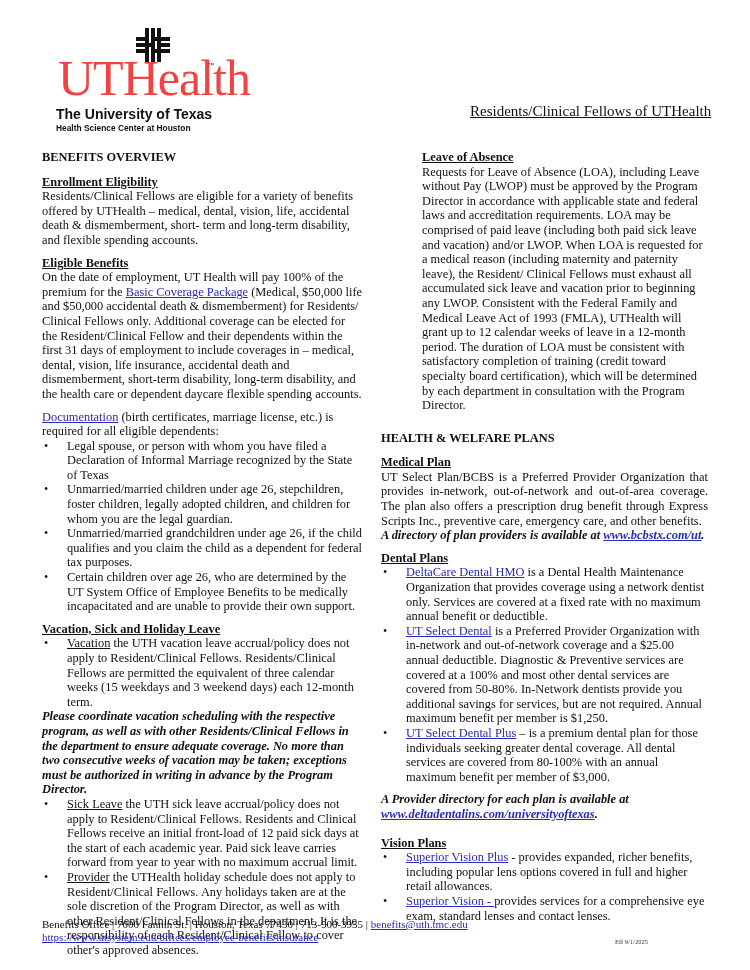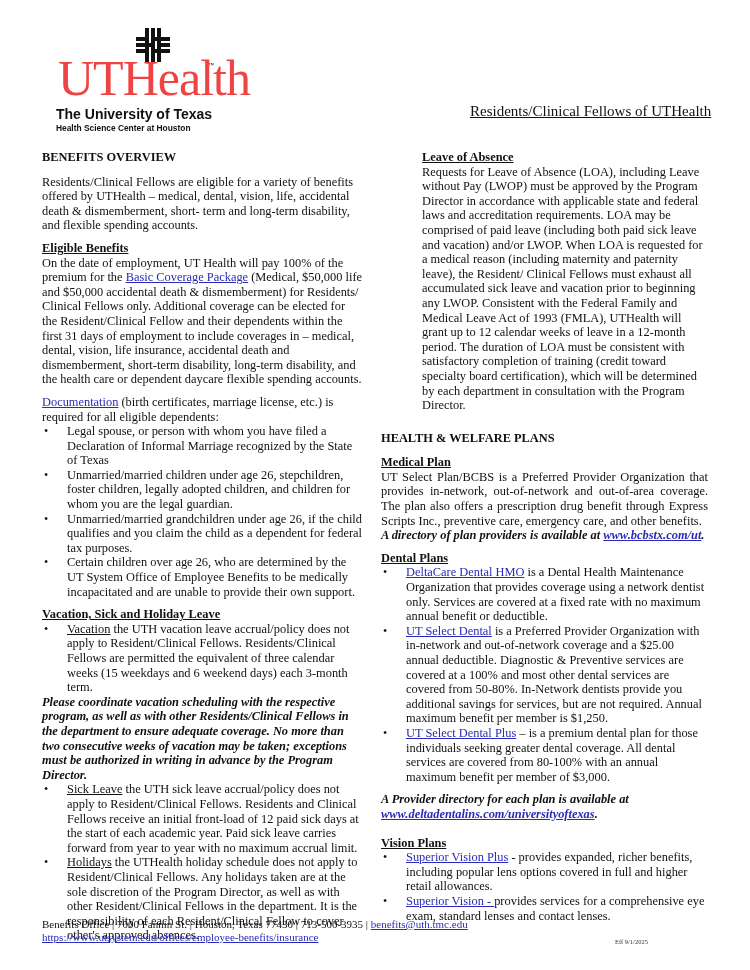--- a/index.html
+++ b/index.html
@@ -59,20 +59,21 @@
   <div class="logo-line1">The University of Texas</div>
   <div class="logo-line2">Health Science Center at Houston</div>
 </div>
 
 <div class="doc-title">Residents/Clinical Fellows of UTHealth</div>
 
 <div class="col col-left">
   <div class="section-title">BENEFITS OVERVIEW</div>
 
   <div class="block">
+    <div class="sub-title">Enrollment Eligibility</div>
     <p>Residents/Clinical Fellows are eligible for a variety of benefits offered by UTHealth – medical, dental, vision, life, accidental death &amp; dismemberment, short- term and long-term disability, and flexible spending accounts.</p>
   </div>
 
   <div class="block">
     <div class="sub-title">Eligible Benefits</div>
     <p><span>On the date of employment, UT Health will pay 100% of the premium for the </span><a class="link">Basic Coverage Package</a><span> (Medical, $50,000 life and $50,000 accidental death &amp; dismemberment) for Residents/ Clinical Fellows only.  Additional coverage can be elected for the Resident/Clinical Fellow and their dependents within the first 31 days of employment to include coverages in – medical, dental, vision, life insurance, accidental death and dismemberment, short-term disability, long-term disability, and the health care or dependent daycare flexible spending accounts.</span></p>
   </div>
 
   <div class="block">
     <p><a class="link">Documentation</a><span> (birth certificates, marriage license, etc.) is required for all eligible dependents:</span></p>
@@ -80,26 +81,26 @@
       <li>Legal spouse, or person with whom you have filed a Declaration of Informal Marriage recognized by the State of Texas</li>
       <li>Unmarried/married children under age 26, stepchildren, foster children, legally adopted children, and children for whom you are the legal guardian.</li>
       <li class="justify">Unmarried/married grandchildren under age 26, if the child qualifies and you claim the child as a dependent for federal tax purposes.</li>
       <li>Certain children over age 26, who are determined by the UT System Office of Employee Benefits to be medically incapacitated and are unable to provide their own support.</li>
     </ul>
   </div>
 
   <div class="block">
     <div class="sub-title">Vacation, Sick and Holiday Leave</div>
     <ul class="bul">
-      <li><span class="u">Vacation</span><span> the UTH vacation leave accrual/policy does not apply to Resident/Clinical Fellows.  Residents/Clinical Fellows are permitted the equivalent of three calendar weeks (15 weekdays and 6 weekend days) each 3-month term.</span></li>
+      <li><span class="u">Vacation</span><span> the UTH vacation leave accrual/policy does not apply to Resident/Clinical Fellows.  Residents/Clinical Fellows are permitted the equivalent of three calendar weeks (15 weekdays and 3 weekend days) each 12-month term.</span></li>
     </ul>
     <p class="italic">Please coordinate vacation scheduling with the respective program, as well as with other Residents/Clinical Fellows in the department to ensure adequate coverage.  No more than two consecutive weeks of vacation may be taken; exceptions must be authorized in writing in advance by the Program Director.</p>
     <ul class="bul">
       <li><span class="u">Sick Leave</span><span> the UTH sick leave accrual/policy does not apply to Resident/Clinical Fellows. Residents and Clinical Fellows receive an initial front-load of 12 paid sick days at the start of each academic year. Paid sick leave carries forward from year to year with no maximum accrual limit.</span></li>
-      <li><span class="u">Holidays</span><span> the UTHealth holiday schedule does not apply to Resident/Clinical Fellows.  Any holidays taken are at the sole discretion of the Program Director, as well as with other Resident/Clinical Fellows in the department.  It is the responsibility of each Resident/Clinical Fellow to cover other's approved absences.</span></li>
+      <li><span class="u">Provider</span><span> the UTHealth holiday schedule does not apply to Resident/Clinical Fellows.  Any holidays taken are at the sole discretion of the Program Director, as well as with other Resident/Clinical Fellows in the department.  It is the responsibility of each Resident/Clinical Fellow to cover other's approved absences.</span></li>
     </ul>
   </div>
 </div>
 
 <div class="col col-right">
   <div class="block" style="margin-bottom:18px;margin-left:41px;">
     <div class="sub-title">Leave of Absence</div>
     <p>Requests for Leave of Absence (LOA), including Leave without Pay (LWOP) must be approved by the Program Director in accordance with applicable state and federal laws and accreditation requirements.  LOA may be comprised of paid leave (including both paid sick leave and vacation) and/or LWOP. When LOA is requested for a medical reason (including maternity and paternity leave), the Resident/ Clinical Fellows must exhaust all accumulated sick leave and vacation prior to beginning any LWOP.  Consistent with the Federal Family and Medical Leave Act of 1993 (FMLA), UTHealth will grant up to 12 calendar weeks of leave in a 12-month period.  The duration of LOA must be consistent with satisfactory completion of training (credit toward specialty board certification), which will be determined by each department in consultation with the Program Director.</p>
   </div>
 

